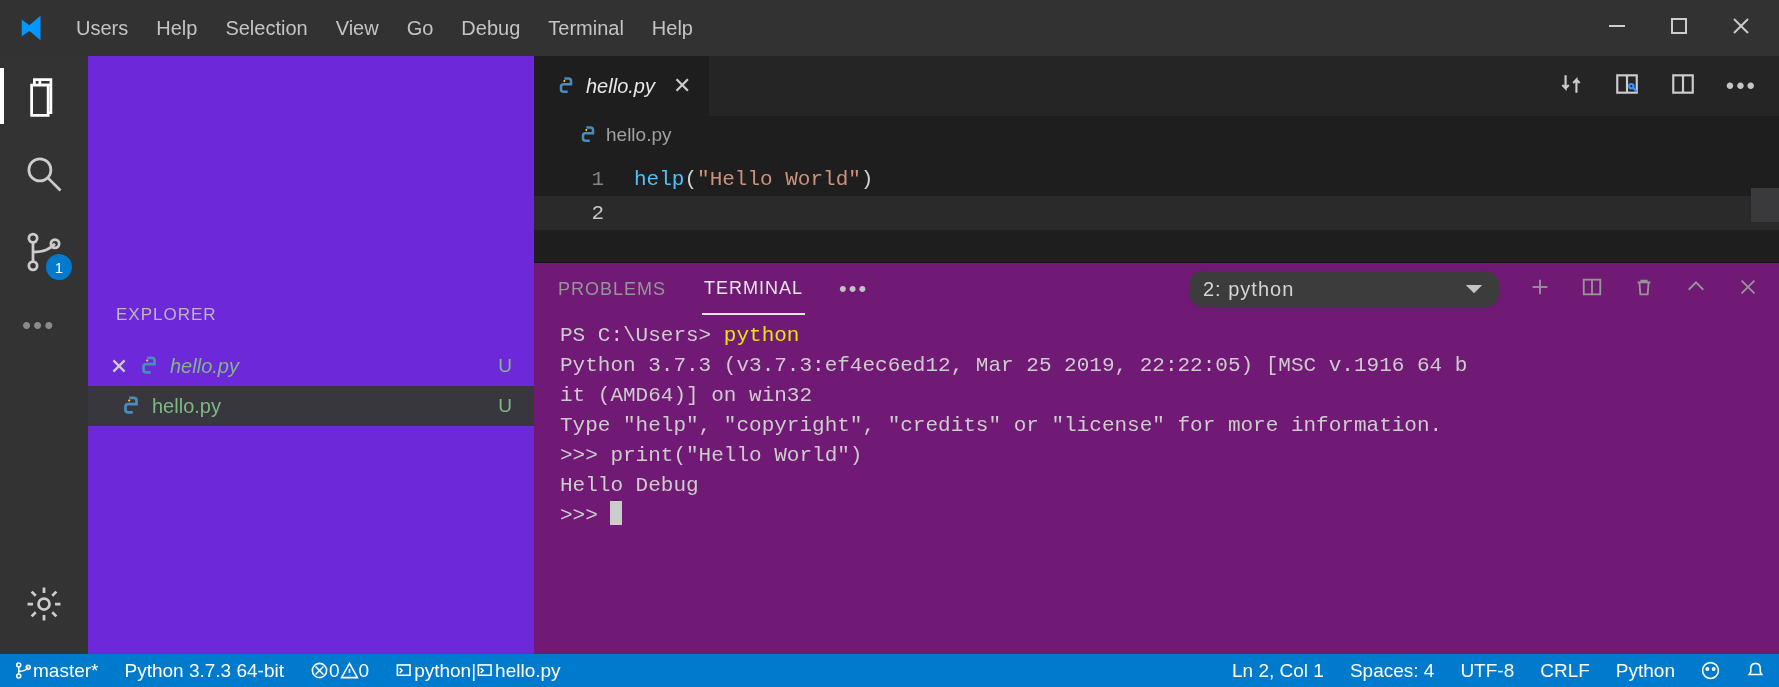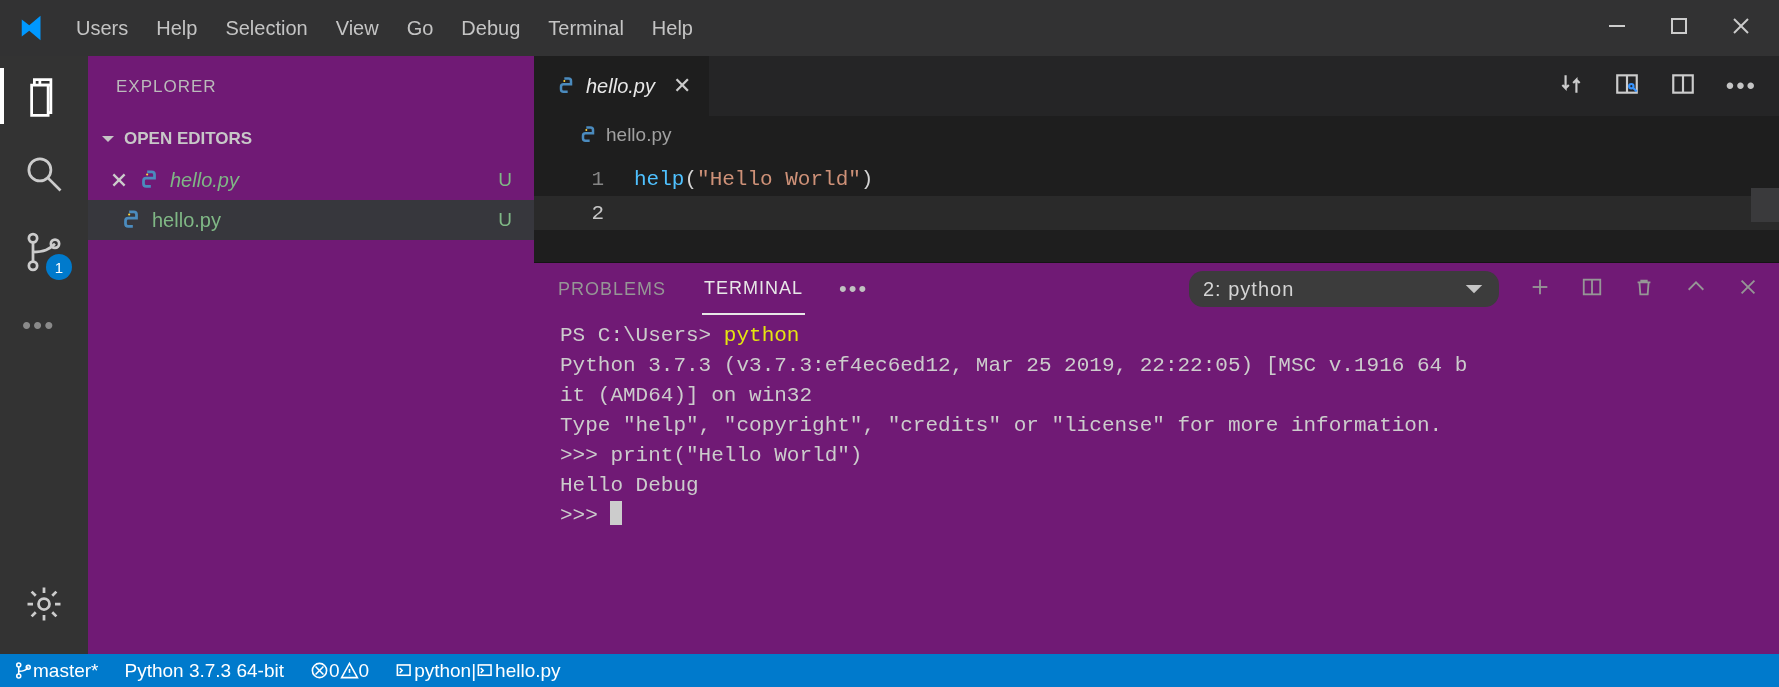--- a/index.html
+++ b/index.html
@@ -41,22 +41,23 @@
   .badge {
     position: absolute; right: -6px; bottom: -6px; width: 26px; height: 26px;
     background: #007acc; border-radius: 50%; color: #fff;
     font-size: 15px; display: flex; align-items: center; justify-content: center;
   }
   .activity-more { color: #8a8a8a; font-size: 26px; letter-spacing: 2px; margin-top: 2px; }
   .activity-settings { margin-top: auto; margin-bottom: 28px; }
 
   
   .sidebar {
-    width: 446px; background: #701a75; display: flex; flex-direction: column;
+    width: 446px; background: #6d28d9; display: flex; flex-direction: column;
     font-size: 18px;
+    justify-content: center;
   }
   .sidebar-title {
     height: 62px; display: flex; align-items: center; padding-left: 28px;
     font-size: 17px; letter-spacing: 1px; color: #bbbbbb;
   }
   .section-header {
     height: 42px; display: flex; align-items: center; padding-left: 12px;
     font-size: 17px; font-weight: 700; color: #c8c8c8;
   }
   .hello-header { background: #37373d; }
@@ -220,26 +221,20 @@
       <svg viewBox="0 0 32 32" stroke="#8a8a8a" stroke-width="2.5">
           <circle cx="16" cy="16" r="4"></circle>
           <path d="M16 4v4M16 24v4M4 16h4M24 16h4M7 7l3 3M22 22l3 3M25 7l-3 3M10 22l-3 3"></path>
         </svg>
     </div>
   </div>
 
   <div class="sidebar">
     <div class="sidebar-title">EXPLORER</div>
 
-    <div class="section-header">
-      <svg class="twisty" viewBox="0 0 16 16">
-          <path d="M2 5 L8 11 L14 5 Z" fill="#c5c5c5" stroke="none"></path>
-        </svg>
-      <span>OPEN EDITORS</span>
-    </div>
     <div class="file-row">
       <span class="close"><svg viewBox="0 0 16 16" stroke="#c5c5c5">
             <line x1="3" y1="3" x2="13" y2="13"></line>
             <line x1="13" y1="3" x2="3" y2="13"></line>
           </svg></span>
       <span class="py-icon"><svg viewBox="0 0 24 24">
             <path d="M10 3h5c2 0 3 1 3 3v4H9c-2 0-3 1-3 3v3c0 2 1 3 3 3h5" stroke="#4b8bbe" fill="none" stroke-width="3"></path>
             <circle cx="10" cy="6" r="1.2" fill="#ffd43b" stroke="none"></circle>
           </svg></span>
       <span class="fname">hello.py</span>
@@ -382,13 +377,33 @@
       </svg>
     <span>python</span>
     <span>|</span>
     <svg viewBox="0 0 24 24" stroke="#ffffff">
         <rect x="3" y="5" width="16" height="13"></rect>
         <path d="M6 9l3 3-3 3"></path>
       </svg>
     <span>hello.py</span>
   </div>
 
+  <div class="status-right">
+    <div class="sitem">Ln 2, Col 1</div>
+    <div class="sitem">Spaces: 4</div>
+    <div class="sitem">UTF-8</div>
+    <div class="sitem">CRLF</div>
+    <div class="sitem">Python</div>
+    <div class="sitem">
+        <svg viewBox="0 0 24 24" fill="#ffffff" stroke="none">
+          <circle cx="12" cy="12" r="10"></circle>
+          <circle cx="8" cy="10" r="1.5" fill="#007acc"></circle>
+          <circle cx="16" cy="10" r="1.5" fill="#007acc"></circle>
+          <path d="M7 14c2 3 8 3 10 0" stroke="#007acc" stroke-width="2" fill="none"></path>
+        </svg>
+      </div>
+    <div class="sitem">
+        <svg viewBox="0 0 24 24" fill="#ffffff" stroke="none">
+          <path d="M12 3c-4 0-6 3-6 7v4l-2 3h16l-2-3v-4c0-4-2-7-6-7z"></path>
+        </svg>
+      </div>
+  </div>
 </div>
 
 </body></html>

